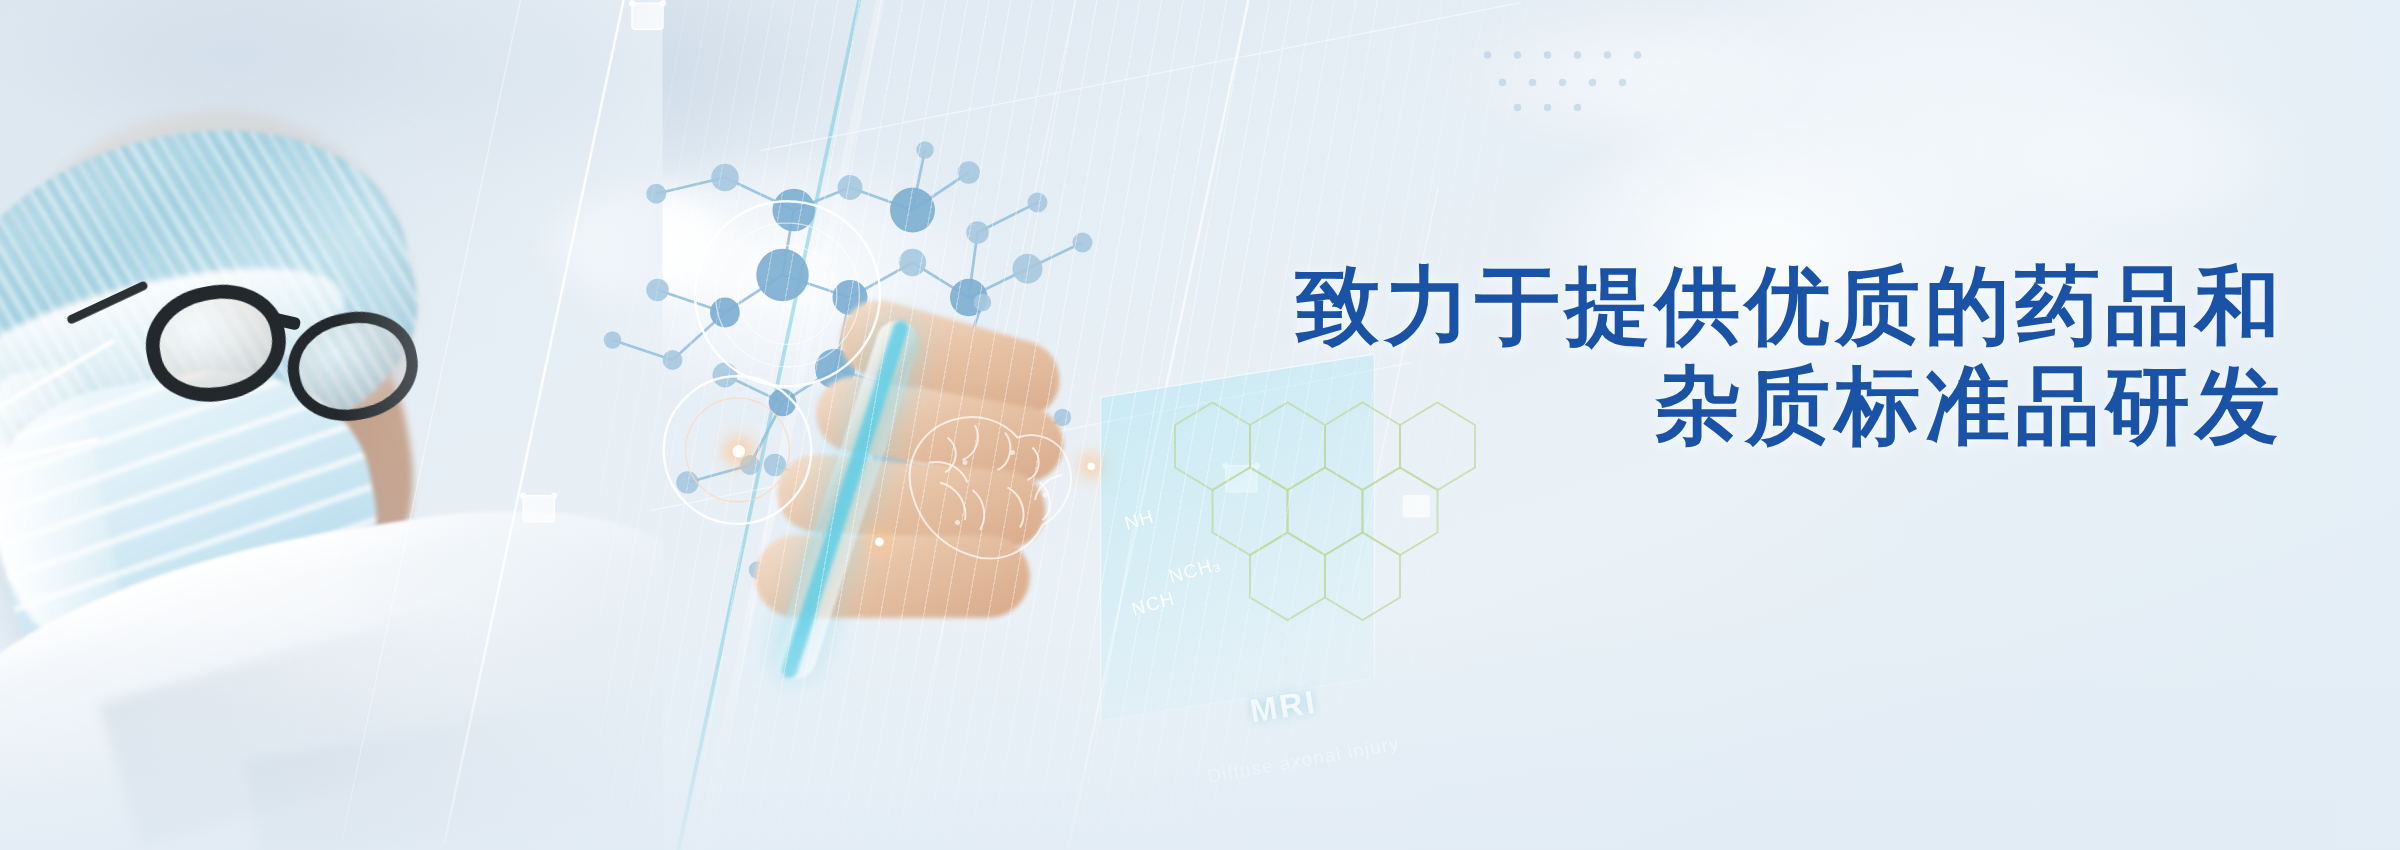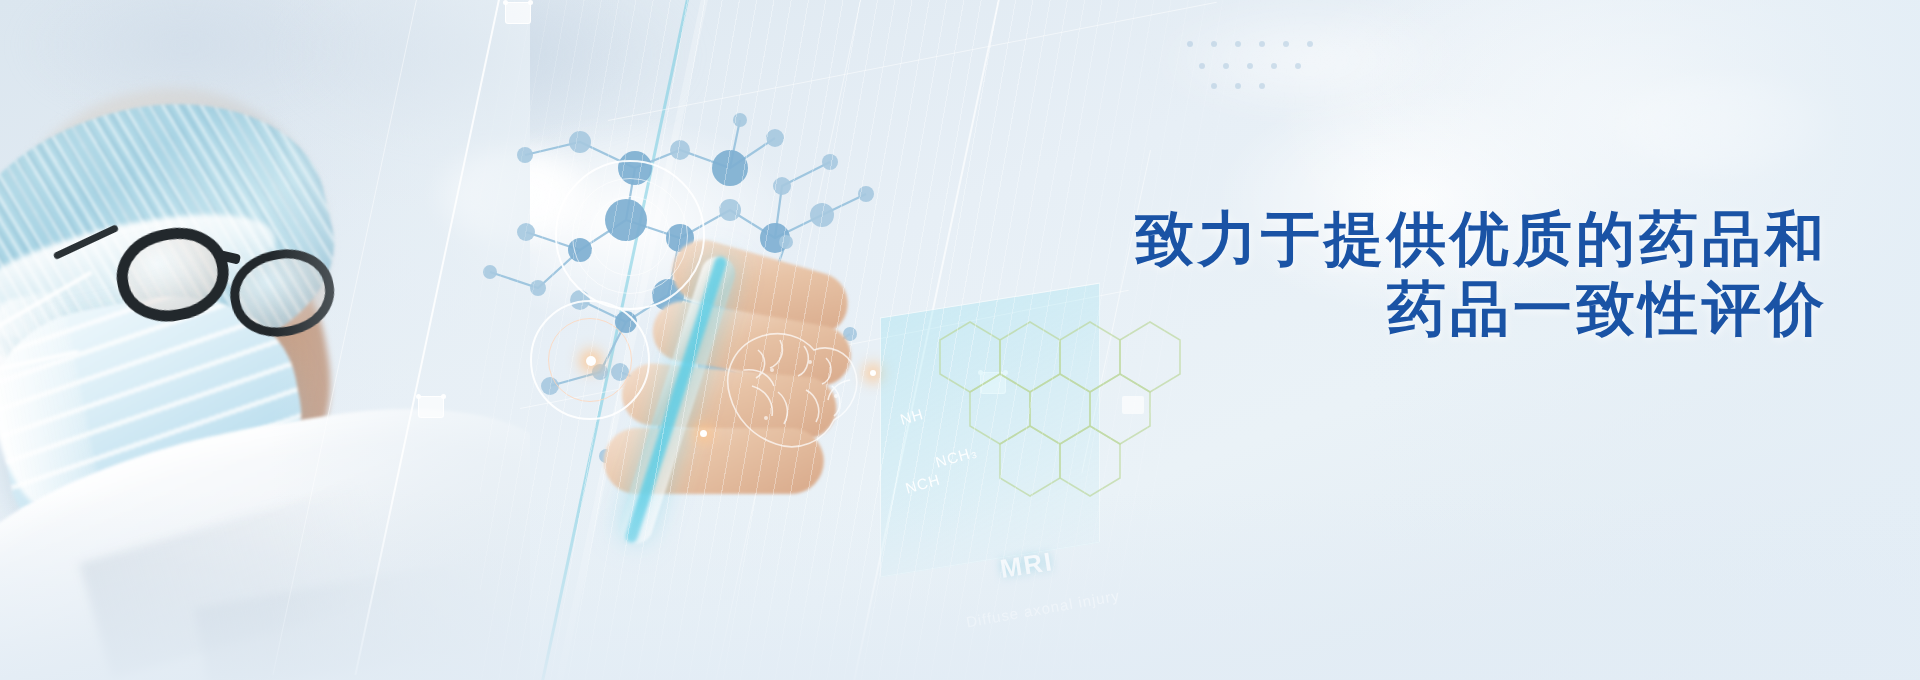--- a/index.html
+++ b/index.html
@@ -138,21 +138,21 @@
 
   
   .right-wash{position:absolute;right:0;top:0;width:560px;height:680px;
     background:linear-gradient(270deg,rgba(228,238,246,.92) 0%,rgba(228,238,246,.45) 45%,rgba(228,238,246,0) 100%);}
   .bottom-wash{position:absolute;left:0;bottom:0;width:1920px;height:190px;
     background:linear-gradient(0deg,rgba(226,236,245,.85),rgba(226,236,245,0));}
 
   
   .copy{position:absolute;left:0;top:0;width:1920px;height:680px;}
   .headline{position:absolute;right:92px;top:205px;text-align:right;
-    color:#1a53a5;font-size:59px;font-weight:bold;line-height:1.18;letter-spacing:4px;
+    color:#1a53a5;font-size:68px;font-weight:bold;line-height:1.18;letter-spacing:4px;
     text-shadow:0 2px 10px rgba(255,255,255,.65);white-space:nowrap;}
   .headline .l2{display:block;}
   .subline{position:absolute;right:92px;top:535px;text-align:right;
     color:#1b55a8;font-size:27px;font-weight:normal;letter-spacing:1px;white-space:nowrap;
     text-shadow:0 1px 6px rgba(255,255,255,.7);}
 </style>
 </head>
 <body>
 
 <div id="banner">
@@ -355,17 +355,17 @@
       </g>
     </svg>
   </div>
 
   <div class="right-wash"></div>
   <div class="bottom-wash"></div>
 
   <div class="copy">
     <div class="headline">
       <span>致力于提供优质的药品和</span>
-      <span class="l2">药品一致性评价</span>
+      <span class="l2">杂质标准品研发</span>
     </div>
   </div>
 
 </div>
 
 </body></html>

